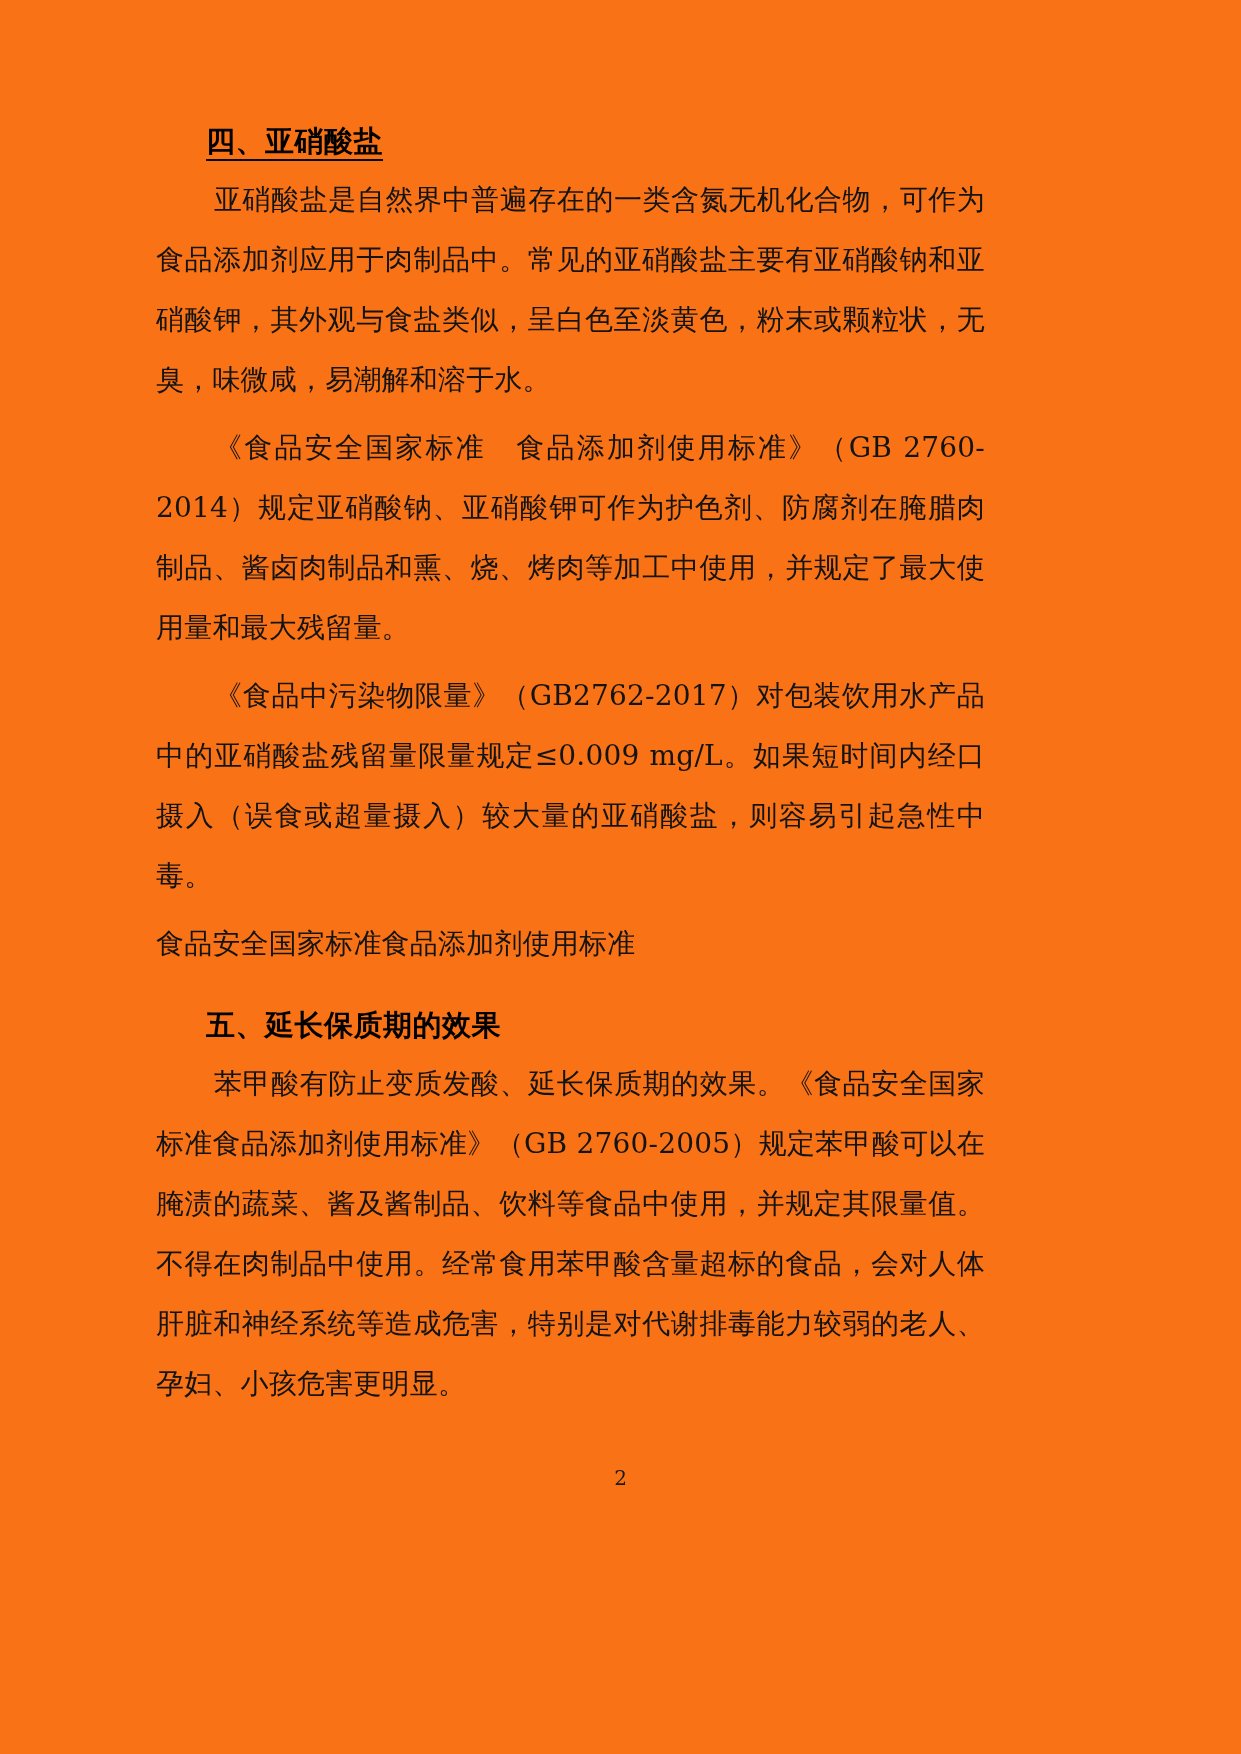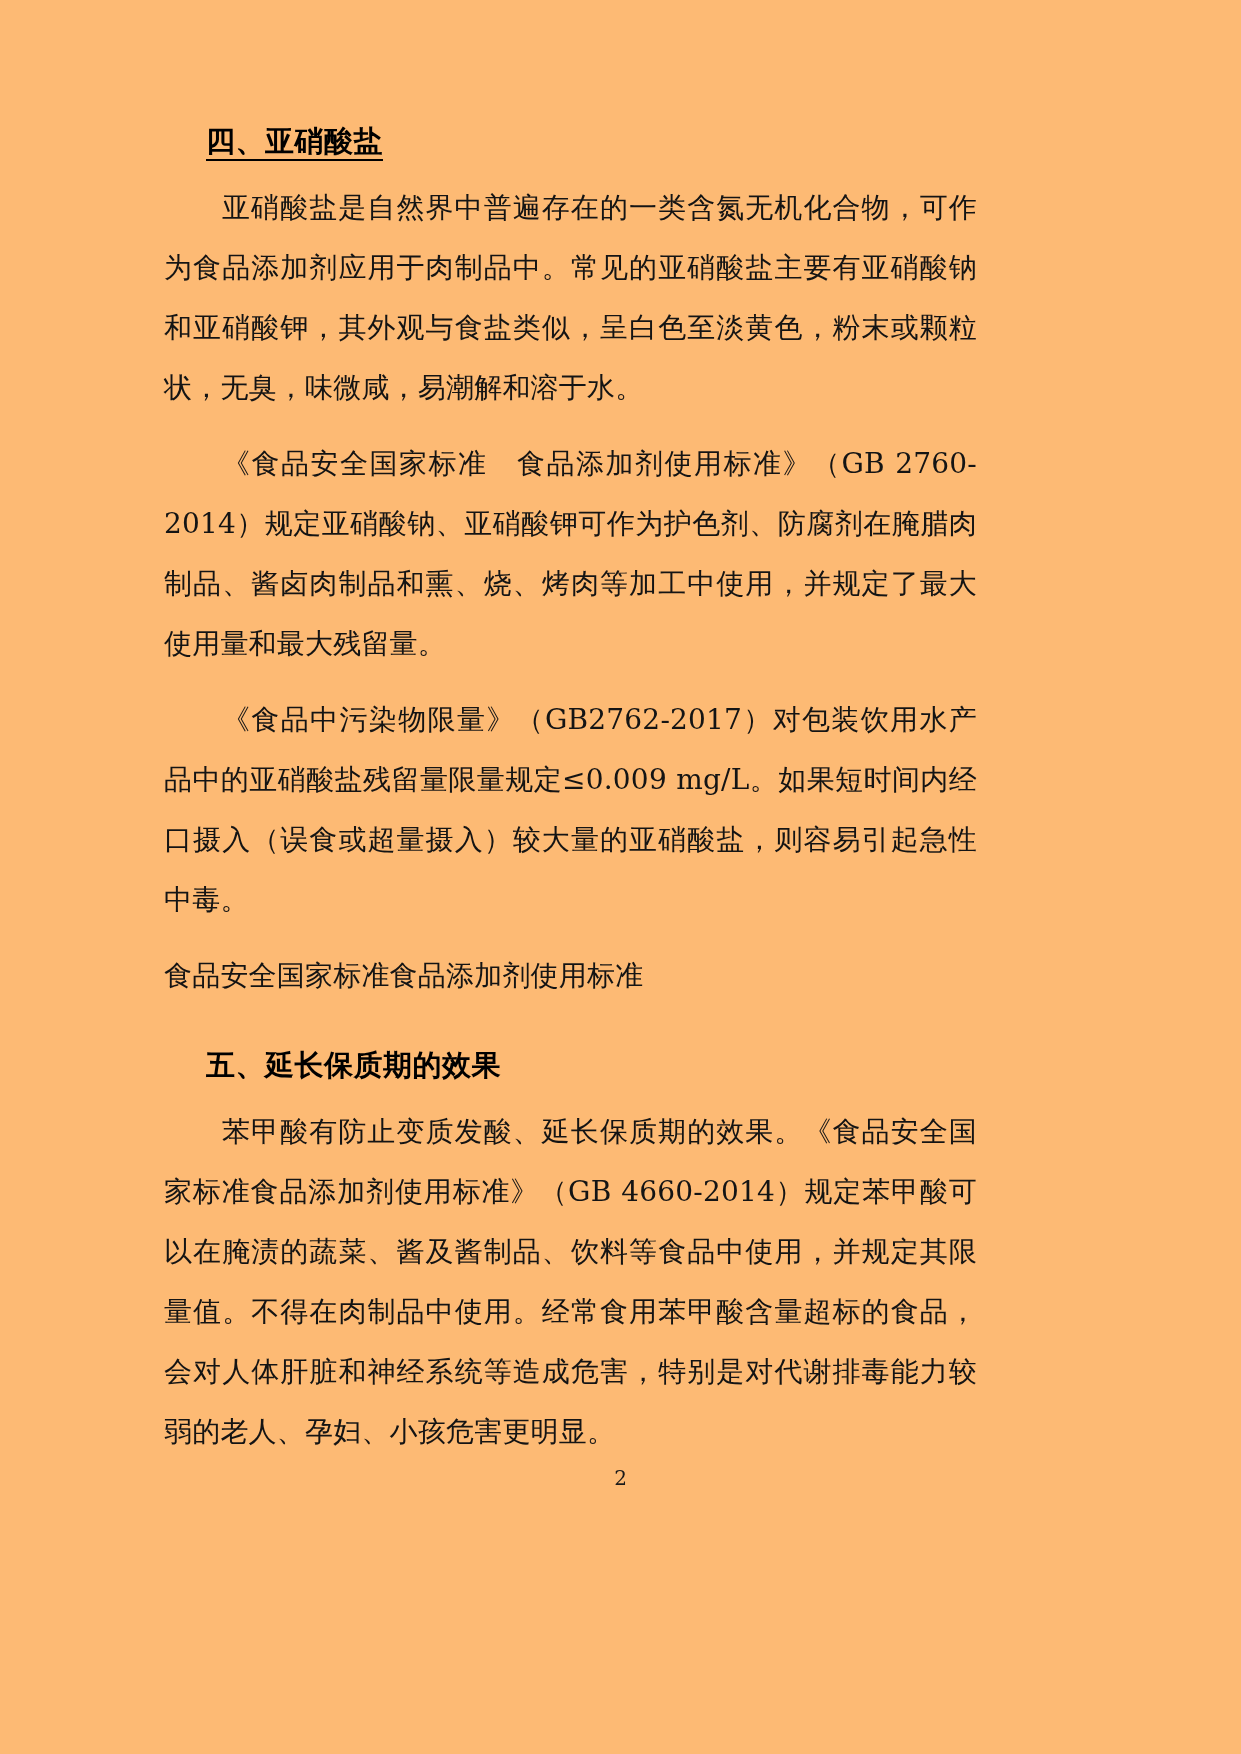--- a/index.html
+++ b/index.html
@@ -17,21 +17,21 @@
     color: #111111;
   }
 
   
   .page {
     position: absolute;
     left: 0;
     top: 0;
     width: 1241px;
     height: 1754px;
-    background: #fdba74;
+    background: #f97316;
     box-sizing: border-box;
   }
 
   
   .text-column {
     position: absolute;
     left: 148px;
     top: 120px;
     width: 845px;
   }
@@ -52,21 +52,21 @@
     border-bottom: 2px solid #000000;
     padding-bottom: 1px;
   }
 
   
   .para {
     font-family: "DejaVu Serif", "Liberation Serif", serif;
     font-size: 28px;
     line-height: 60px;
     color: #141414;
-    margin: 16px;
+    margin: 8px;
     text-align: justify;
     text-justify: inter-character;
     letter-spacing: 0.2px;
   }
   .para.indent {
     text-indent: 58px;
   }
   .para.no-indent {
     text-indent: 0;
   }
@@ -92,17 +92,17 @@
 
 <div class="page">
   <div class="text-column" id="text-column">
       <div class="heading underlined"><span class="heading-text">四、亚硝酸盐</span></div>
       <p class="para indent">亚硝酸盐是自然界中普遍存在的一类含氮无机化合物，可作为食品添加剂应用于肉制品中。常见的亚硝酸盐主要有亚硝酸钠和亚硝酸钾，其外观与食盐类似，呈白色至淡黄色，粉末或颗粒状，无臭，味微咸，易潮解和溶于水。</p>
       <p class="para indent">《食品安全国家标准　食品添加剂使用标准》（GB 2760-2014）规定亚硝酸钠、亚硝酸钾可作为护色剂、防腐剂在腌腊肉制品、酱卤肉制品和熏、烧、烤肉等加工中使用，并规定了最大使用量和最大残留量。</p>
       <p class="para indent">《食品中污染物限量》（GB2762-2017）对包装饮用水产品中的亚硝酸盐残留量限量规定≤0.009 mg/L。如果短时间内经口摄入（误食或超量摄入）较大量的亚硝酸盐，则容易引起急性中毒。</p>
       <p class="para no-indent">食品安全国家标准食品添加剂使用标准</p>
       <div class="gap-heading-top"></div>
       <div class="heading"><span class="heading-text">五、延长保质期的效果</span></div>
-      <p class="para indent">苯甲酸有防止变质发酸、延长保质期的效果。《食品安全国家标准食品添加剂使用标准》（GB 4660-2014）规定苯甲酸可以在腌渍的蔬菜、酱及酱制品、饮料等食品中使用，并规定其限量值。不得在肉制品中使用。经常食用苯甲酸含量超标的食品，会对人体肝脏和神经系统等造成危害，特别是对代谢排毒能力较弱的老人、孕妇、小孩危害更明显。</p>
+      <p class="para indent">苯甲酸有防止变质发酸、延长保质期的效果。《食品安全国家标准食品添加剂使用标准》（GB 2760-2005）规定苯甲酸可以在腌渍的蔬菜、酱及酱制品、饮料等食品中使用，并规定其限量值。不得在肉制品中使用。经常食用苯甲酸含量超标的食品，会对人体肝脏和神经系统等造成危害，特别是对代谢排毒能力较弱的老人、孕妇、小孩危害更明显。</p>
     </div>
 
   <div class="page-number">2</div>
 </div>
 
 </body></html>

